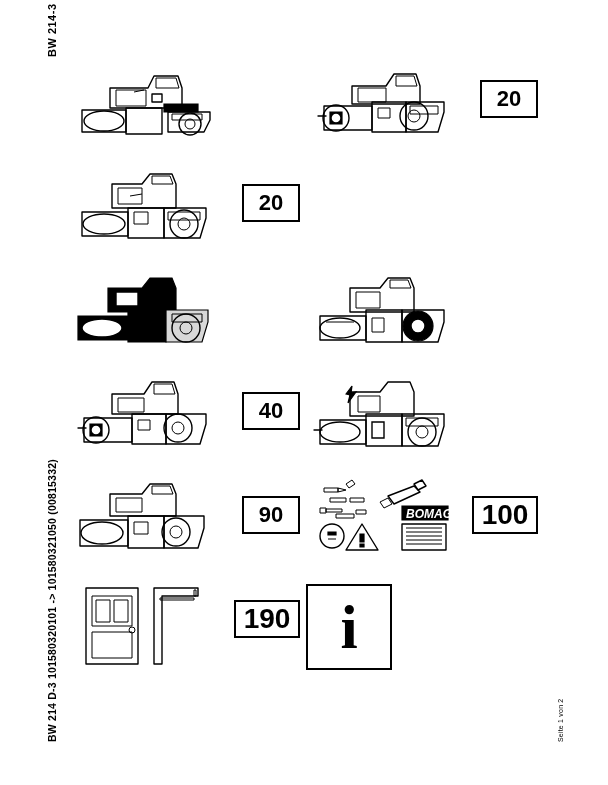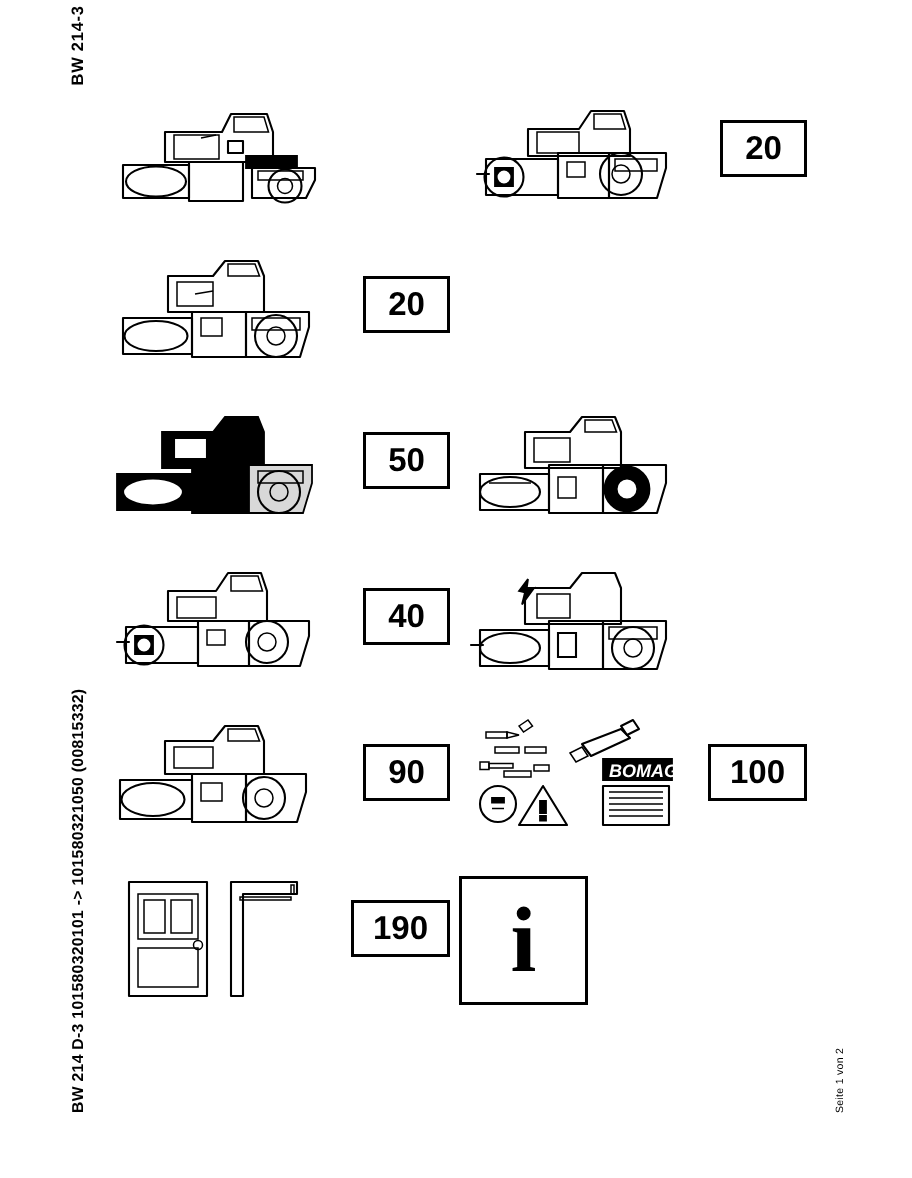--- a/index.html
+++ b/index.html
@@ -95,21 +95,21 @@
     display: flex;
     align-items: center;
     justify-content: center;
     font-size: 22px;
     font-weight: bold;
     letter-spacing: 0px;
     color: #000;
   }
   .numbox.wide {
     width: 66px;
-    font-size: 22px;
+    font-size: 28px;
   }
 
   
   .infobox {
     position: absolute;
     left: 238px;
     top: 6px;
     width: 86px;
     height: 86px;
     border: 2px solid #000;
@@ -223,21 +223,20 @@
             <path class="fillW" d="M48 26 h22 v14 h-22 z"></path>
             <path class="fillK" d="M10 50 h50 v24 h-50 z"></path>
             <ellipse class="fillW" cx="34" cy="62" rx="20" ry="9"></ellipse>
             <path class="fillK" d="M60 44 h38 v32 h-38 z"></path>
             <path class="fillG" d="M98 44 h42 v12 l-6 20 h-36 z"></path>
             <path class="lnT" d="M104 48 h30 v8 h-30 z"></path>
             <circle class="ln" cx="118" cy="62" r="14"></circle>
             <circle class="lnT" cx="118" cy="62" r="6"></circle>
           </svg>
         </div>
-        <div class="numbox">50</div>
       </div>
 
       <div class="cell right">
         <div class="art">
           <svg width="160" height="98" viewBox="0 0 160 98">
             <path class="ln" d="M44 22 h30 l8 -10 h22 l4 10 v24 h-64 z"></path>
             <path class="lnT" d="M50 26 h24 v16 h-24 z"></path>
             <path class="lnT" d="M84 14 h18 l3 8 h-21 z"></path>
             <path class="ln" d="M14 50 h46 v24 h-46 z"></path>
             <ellipse class="ln" cx="34" cy="62" rx="20" ry="10"></ellipse>

